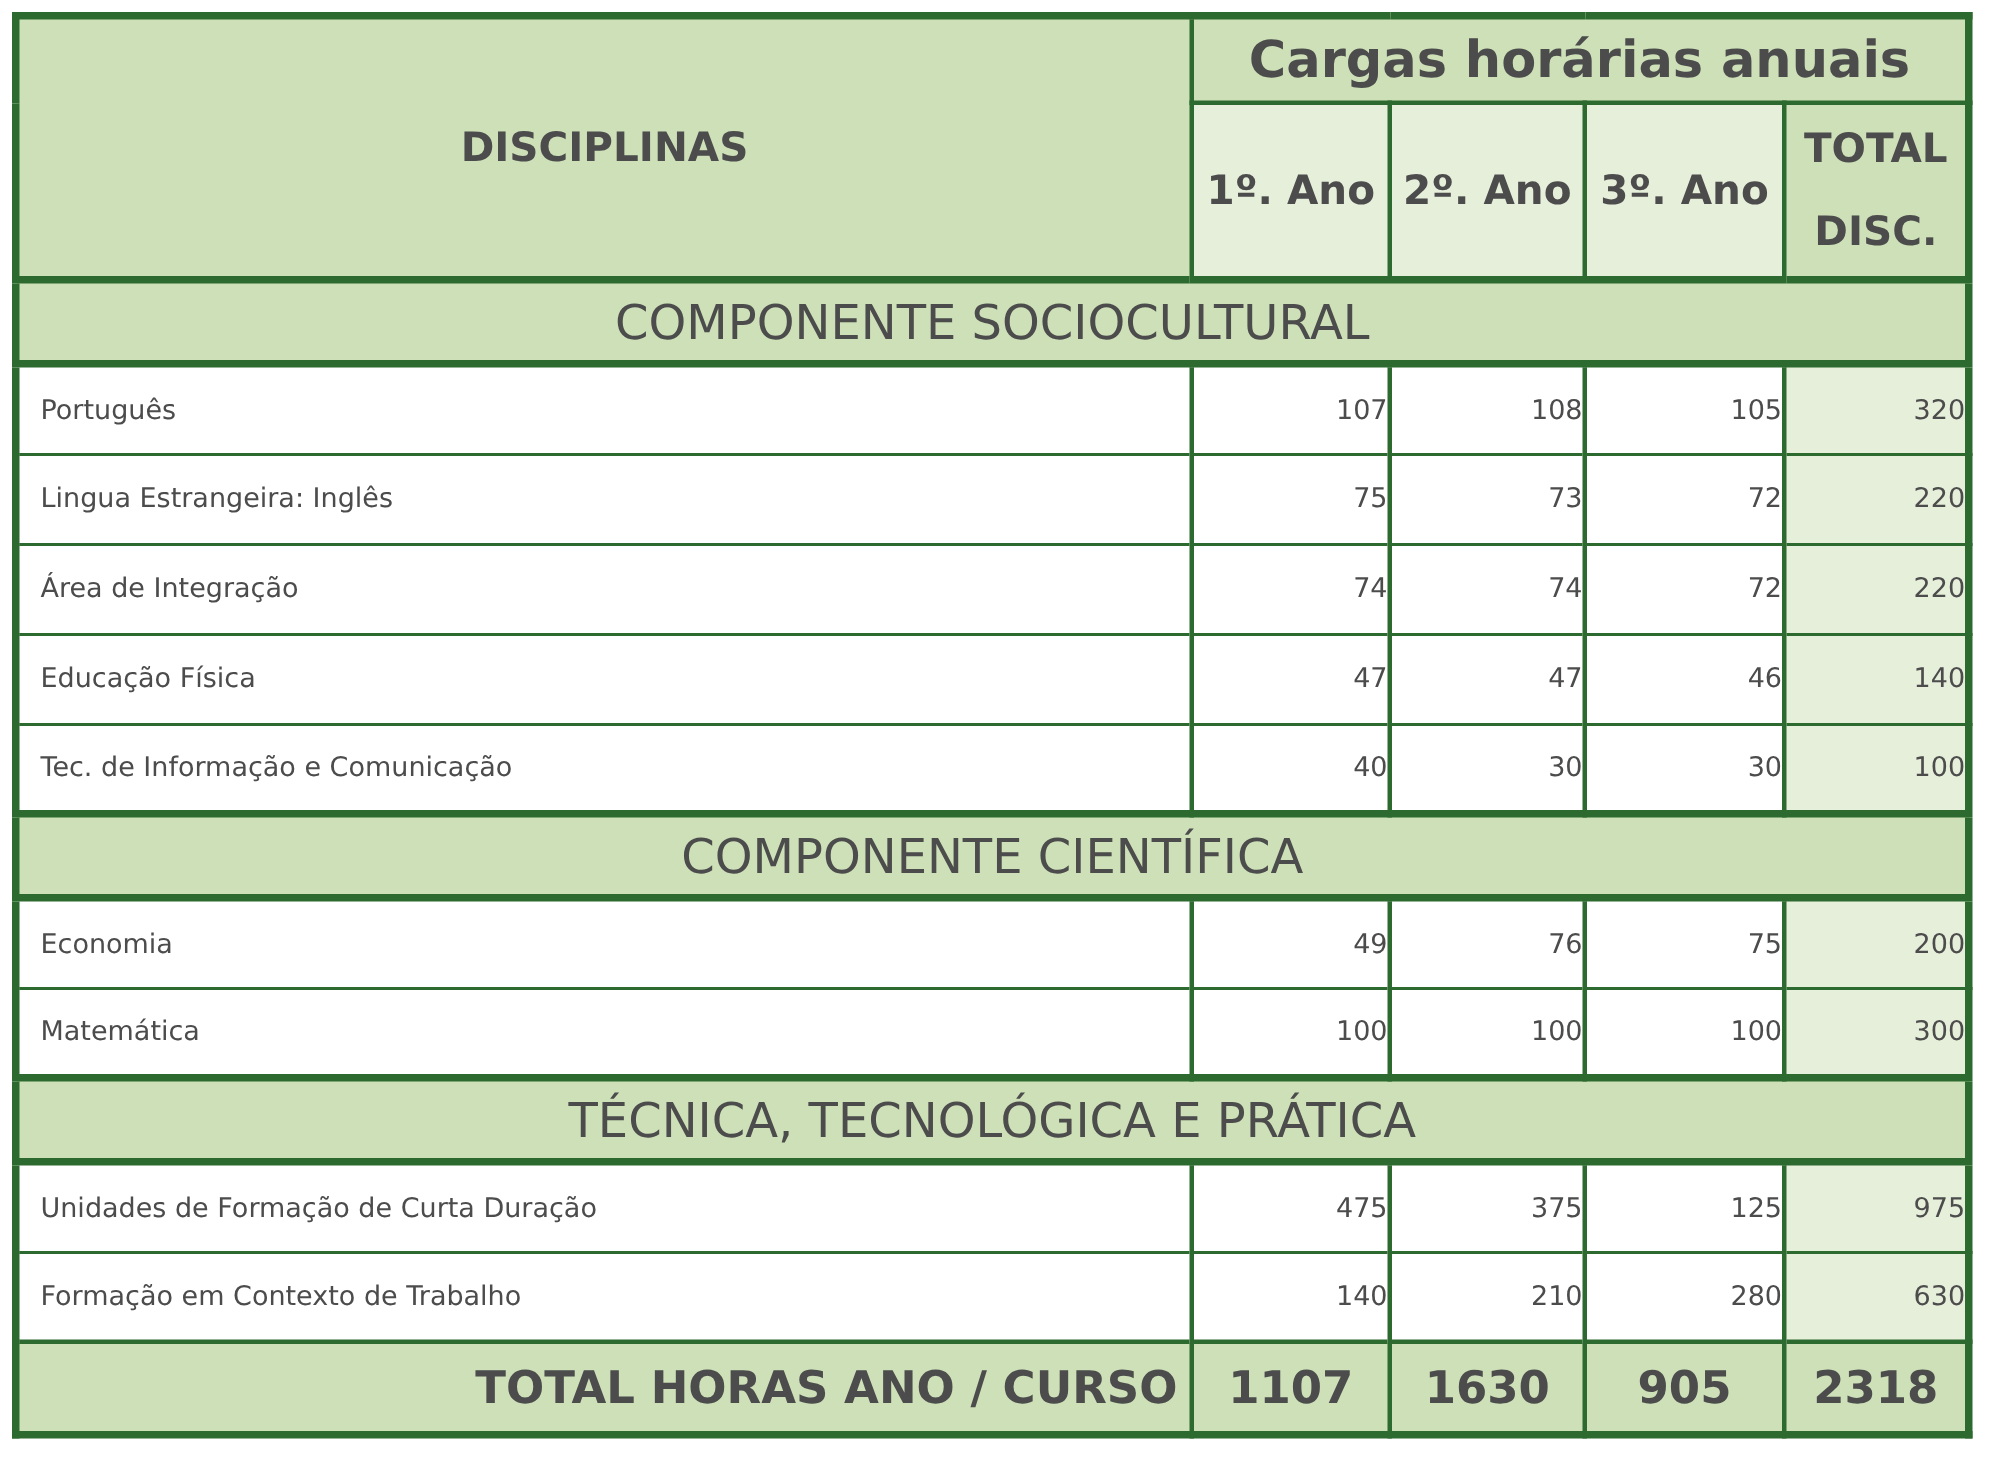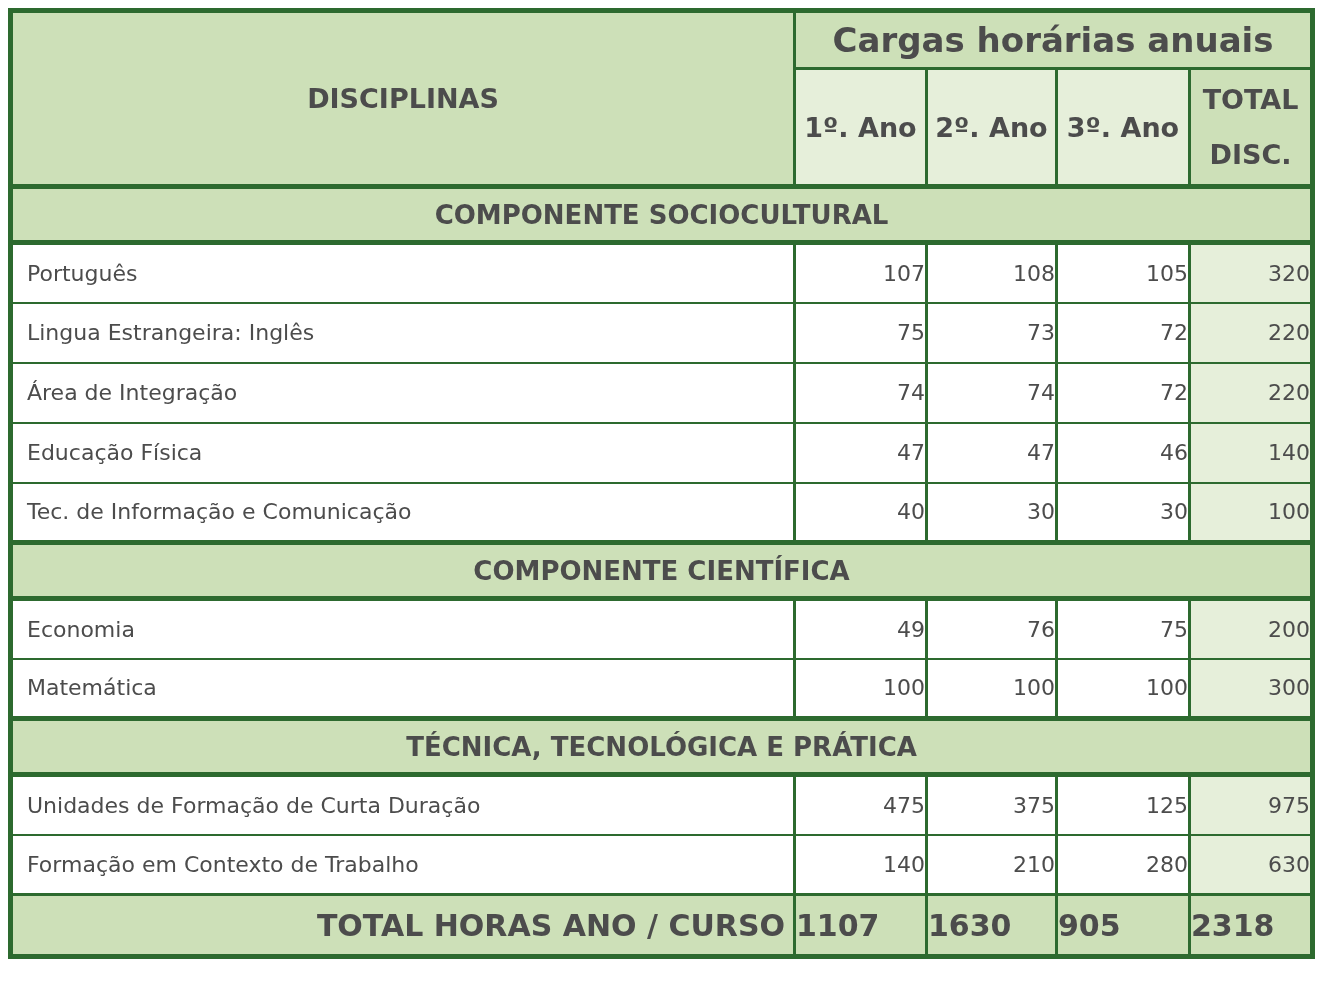--- a/index.html
+++ b/index.html
@@ -43,53 +43,53 @@
   tr.r-years th { height: 118px; border-bottom-width: 5px; }
   th.disciplinas-cell { border-bottom-width: 5px; }
   tr.r-years th.year-cell { background: var(--c-light); }
   th.total-col, td.total-col { border-left-width: 5px; }
   .th-line { line-height: 1; }
   .th-line + .th-line { margin-top: 28px; }
 
   
   tr.section-row td {
     background: var(--c-band);
-    font-weight: bold;
-    font-size: 26px;
+    font-weight: normal;
+    font-size: 32px;
     text-align: center;
     height: 56px;
     border-top-width: 5px;
     border-bottom-width: 5px;
     padding: 0;
   }
 
   
   tr.data-row td {
     background: #ffffff;
-    font-size: 22px;
+    font-size: 18px;
     height: 60px;
     border-top-width: 2px;
     border-bottom-width: 2px;
     padding: 0;
   }
   tr.data-row td.name-cell { text-align: left; padding-left: 14px; }
   tr.data-row td.num-cell { text-align: right; }
   tr.data-row td.total-col { background: var(--c-light); }
 
   
   tfoot td {
     background: var(--c-band);
     font-weight: bold;
     font-size: 30px;
     height: 62px;
     border-top-width: 5px;
     padding: 0;
   }
   tfoot td.foot-label { text-align: right; padding-right: 8px; }
-  tfoot td.num-cell { text-align: left; }
+  tfoot td.num-cell { text-align: center; }
 </style>
 </head>
 <body>
 
 <div class="page">
   <table class="hours">
     <colgroup>
       <col style="width:784px">
       <col style="width:132px">
       <col style="width:130px">

